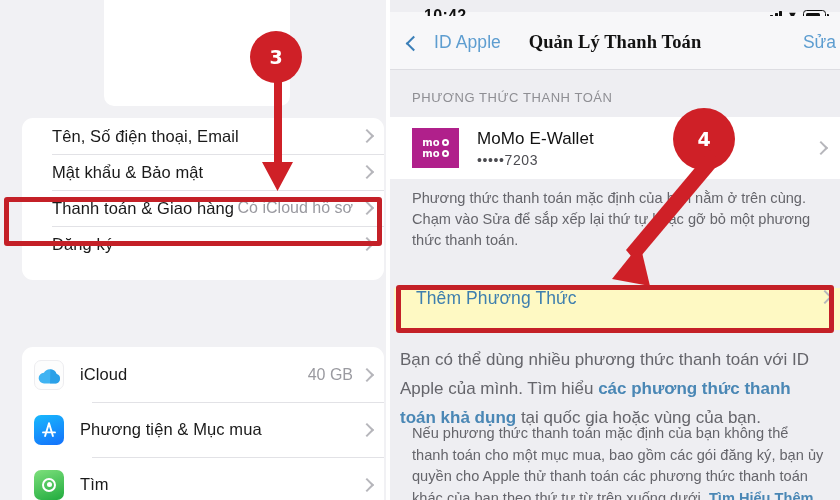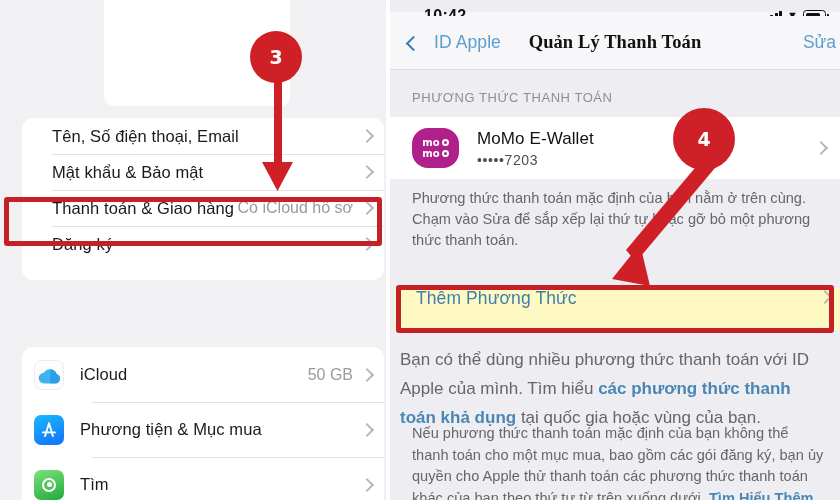--- a/index.html
+++ b/index.html
@@ -162,21 +162,21 @@
     font-size: 13px; color: #8e8e93; letter-spacing: .55px;
   }
 
   #method-card {
     position: absolute; left: 0; top: 117px; width: 450px; height: 62px;
     background: #ffffff;
     display: flex; align-items: center; padding: 0 14px 0 22px;
   }
   #momo-logo {
     flex: 0 0 auto; width: 47px; height: 40px;
-    background: #b0208b; border-radius: 16px;
+    background: #b0208b; border-radius: 0;
     position: relative;
     display: flex; flex-direction: column;
     align-items: center; justify-content: center; gap: 1px;
   }
   .momo-line { display: flex; align-items: center; gap: 2px; }
   .momo-m {
     font-size: 10px; font-weight: bold; color: #ffffff;
     font-family: "DejaVu Sans", sans-serif; line-height: 1;
   }
   .momo-o {
@@ -277,21 +277,21 @@
     <div class="lcard" id="settings-card-2">
 
       <div class="lrow">
         <span class="appicon ic-icloud">
           <svg width="24" height="16" viewBox="0 0 24 16">
             <path d="M6.2 15.5a5.4 5.4 0 0 1-.3-10.8A7 7 0 0 1 18.6 6a4.9 4.9 0 0 1-.7 9.5z" fill="#3fb3f2"></path>
             <path d="M12.4 1.2a7 7 0 0 1 6.2 4.8 4.9 4.9 0 0 1-.7 9.5H12z" fill="#1a8fe0" opacity=".55"></path>
           </svg>
         </span>
         <span class="lrow-label">iCloud</span>
-        <span class="lrow-value">50 GB</span>
+        <span class="lrow-value">40 GB</span>
         <span class="chev"></span>
       </div>
 
       <div class="lrow">
         <span class="appicon ic-appstore">
           <svg width="20" height="20" viewBox="0 0 20 20">
             <path d="M10 3.2 13.9 16M10 3.2 6.1 16M4 12.4h12" stroke="#ffffff" stroke-width="1.9" stroke-linecap="round" fill="none"></path>
           </svg>
         </span>
         <span class="lrow-label">Phương tiện &amp; Mục mua</span>

